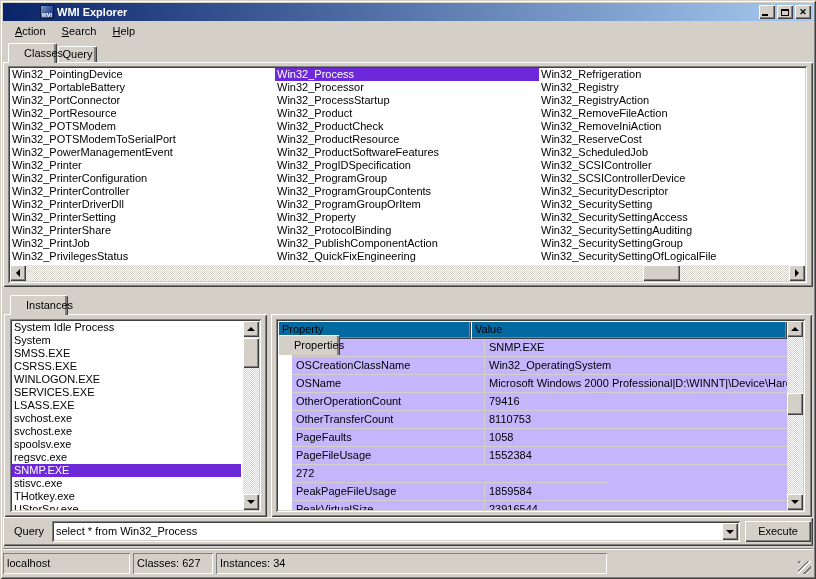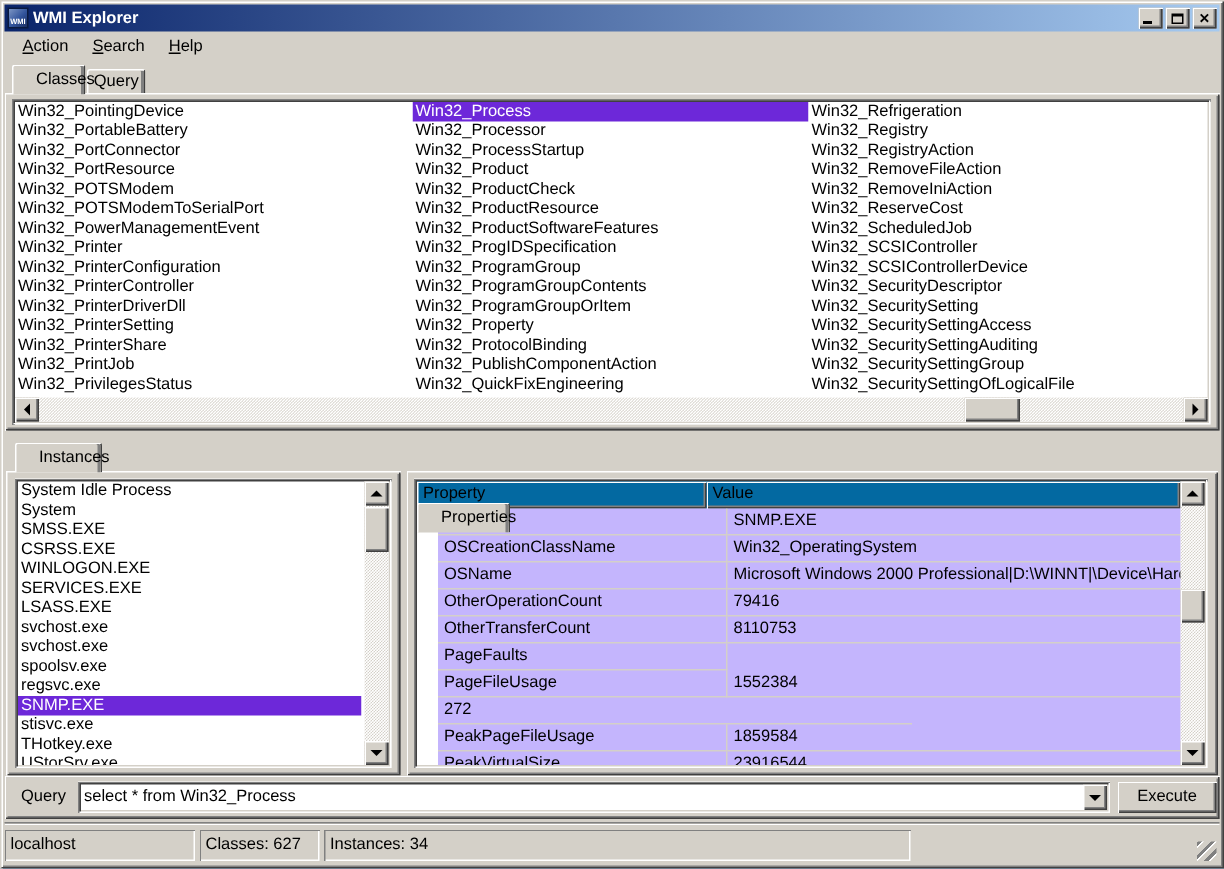--- a/index.html
+++ b/index.html
@@ -15,21 +15,21 @@
   .raised { box-shadow: inset 1px 1px 0 #ffffff, inset -1px -1px 0 #404040,
                         inset 2px 2px 0 #D4D0C8, inset -2px -2px 0 #808080; background:#D4D0C8; }
   .sunken { box-shadow: inset 1px 1px 0 #808080, inset -1px -1px 0 #ffffff,
                         inset 2px 2px 0 #404040, inset -2px -2px 0 #D4D0C8; background:#fff; }
   .btn3d  { box-shadow: inset 1px 1px 0 #ffffff, inset -1px -1px 0 #404040,
                         inset -2px -2px 0 #808080; background:#D4D0C8; cursor:default; }
 
   
   .titlebar { position:absolute; left:3px; top:3px; width:810px; height:18px;
     background:linear-gradient(to right,#0A246A,#A6CAF0);
-    display:flex; align-items:center; }
+    display:flex; align-items:center;padding-left:35px; }
   .app-icon { width:14px; height:14px; margin:0 3px 0 2px; flex:0 0 auto;
     background:linear-gradient(135deg,#7c95c4 0%,#31539b 55%,#1b2f63 100%);
     border:1px solid #0a1a40; color:#fff; font-size:5px; font-weight:bold;
     display:flex; align-items:flex-end; justify-content:center; line-height:6px; }
   .title-text { color:#fff; font-weight:bold; flex:1 1 auto; white-space:nowrap; }
   .win-btns { display:flex; gap:2px; margin-right:2px; }
   .win-btn { width:16px; height:14px; position:relative; display:flex; align-items:center; justify-content:center; }
   .glyph-min { position:absolute; left:3px; bottom:3px; width:6px; height:2px; background:#000; }
   .glyph-max { width:8px; height:7px; border:1px solid #000; border-top-width:2px; }
   .glyph-x  { font-size:9px; font-weight:bold; line-height:1; }
@@ -267,20 +267,21 @@
           <div class="prop-row">
             <div class="prop-cell name">OtherOperationCount</div>
             <div class="prop-cell value">79416</div>
           </div>
           <div class="prop-row">
             <div class="prop-cell name">OtherTransferCount</div>
             <div class="prop-cell value">8110753</div>
           </div>
           <div class="prop-row">
             <div class="prop-cell name">PageFaults</div>
+            <div class="prop-cell value">1058</div>
           </div>
           <div class="prop-row">
             <div class="prop-cell name">PageFileUsage</div>
             <div class="prop-cell value">1552384</div>
           </div>
           <div class="prop-row">
             <div class="prop-cell value">272</div>
           </div>
           <div class="prop-row">
             <div class="prop-cell name">PeakPageFileUsage</div>

